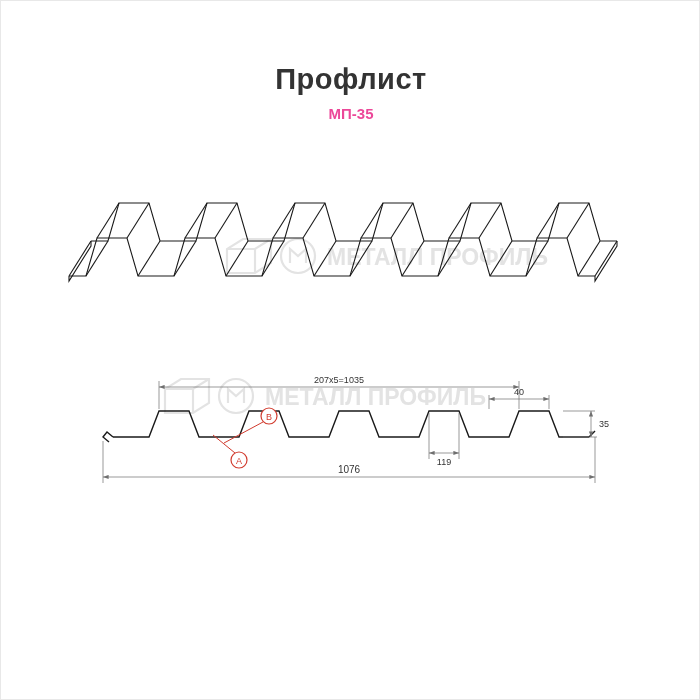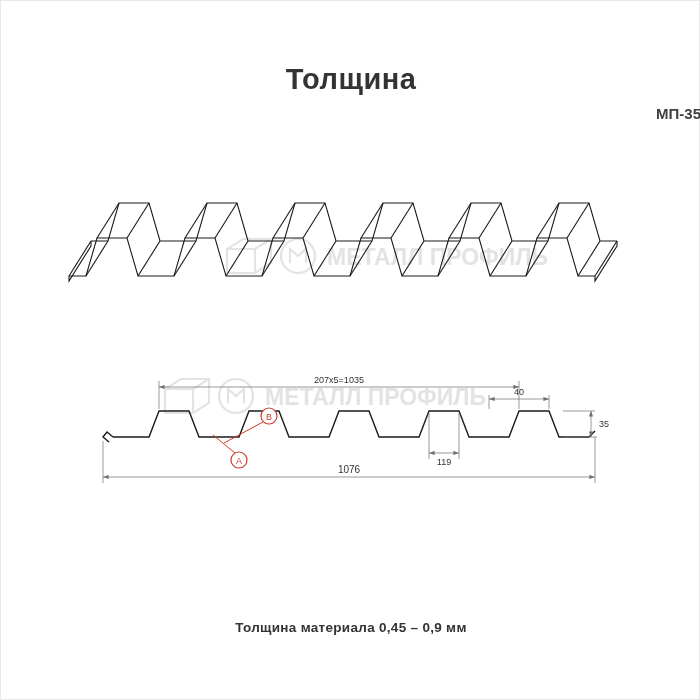--- a/index.html
+++ b/index.html
@@ -30,24 +30,24 @@
     font-size: 29px;
     font-weight: bold;
     letter-spacing: 0.5px;
     color: #333333;
   }
   .subtitle {
     position: absolute;
     top: 104px;
     left: 0;
     width: 700px;
-    text-align: right;
+    text-align: center;
     font-size: 15px;
     font-weight: bold;
-    color: #404040;
+    color: #ec4899;
   }
   .footer {
     position: absolute;
     top: 619px;
     left: 0;
     width: 700px;
     text-align: center;
     font-size: 13.5px;
     font-weight: bold;
     letter-spacing: 0.3px;
@@ -77,21 +77,21 @@
   .dim-txt {
     font-family: "Liberation Sans", sans-serif;
     fill: #333333;
   }
 </style>
 </head>
 <body>
 
 <div class="page">
 
-  <div class="title">Толщина</div>
+  <div class="title">Профлист</div>
   <div class="subtitle">МП-35</div>
 
   <div class="wm wm1">
     <svg width="300" height="70" viewBox="0 0 300 70">
       <g fill="none" stroke="#e3e3e3" stroke-width="2.2">
         <path d="M4 44 L4 20 L20 10 L48 10 L48 34 L32 44 Z"></path>
         <path d="M4 20 L32 20 L48 10"></path>
         <path d="M32 20 L32 44"></path>
         <circle cx="75" cy="27" r="17"></circle>
         <path d="M67 34 L67 20 L75 27 L83 20 L83 34"></path>
@@ -219,15 +219,14 @@
       </g>
 
       <g>
         <circle cx="138" cy="95" r="8" fill="#ffffff" stroke="#d13b2e" stroke-width="1.2"></circle>
         <text x="138" y="98.5" font-family="Liberation Sans, sans-serif" font-size="9" text-anchor="middle" fill="#d13b2e">A</text>
         <line x1="134" y1="88" x2="112" y2="70" stroke="#d13b2e" stroke-width="1"></line>
       </g>
     </svg>
   </div>
 
-  <div class="footer">Толщина материала 0,45 – 0,9 мм</div>
 
 </div>
 
 </body></html>

